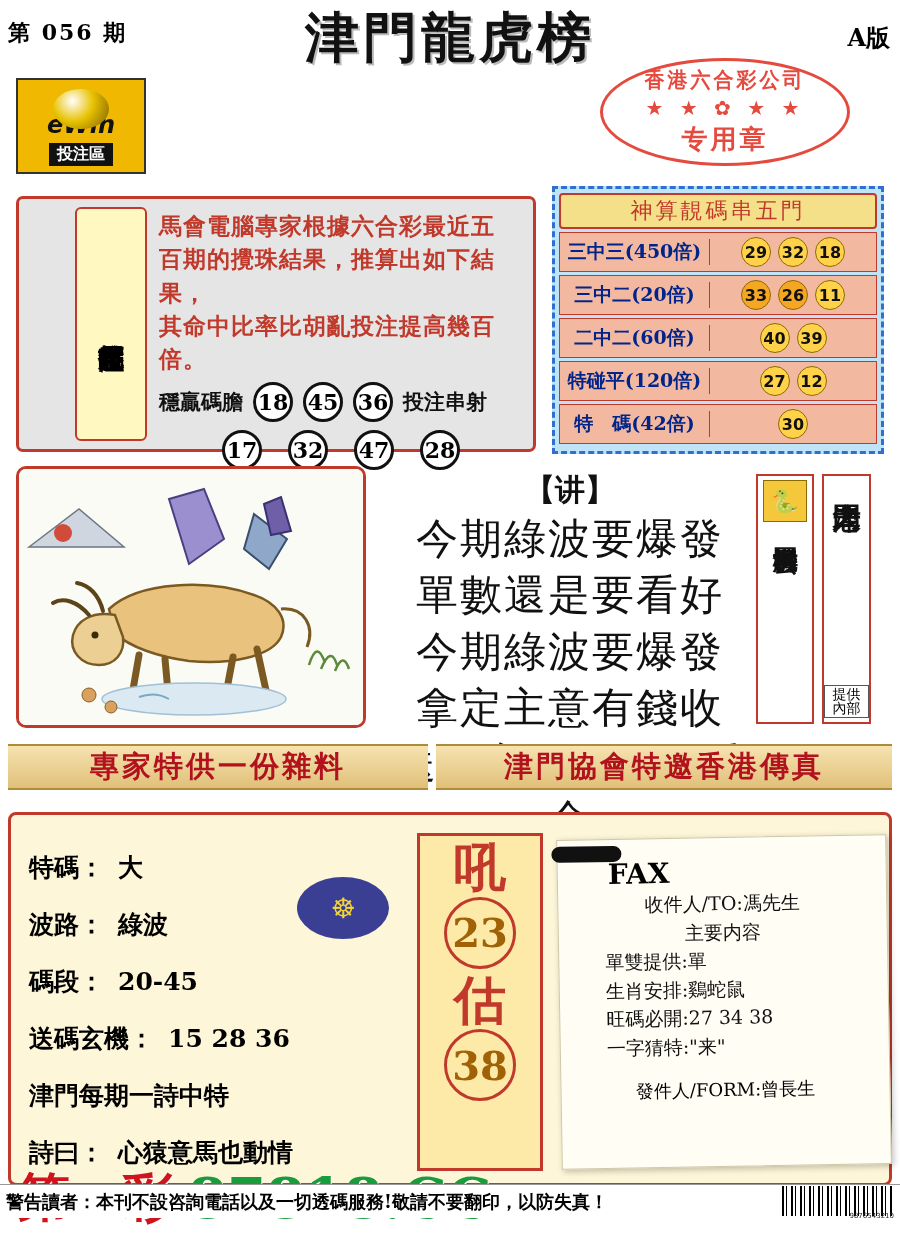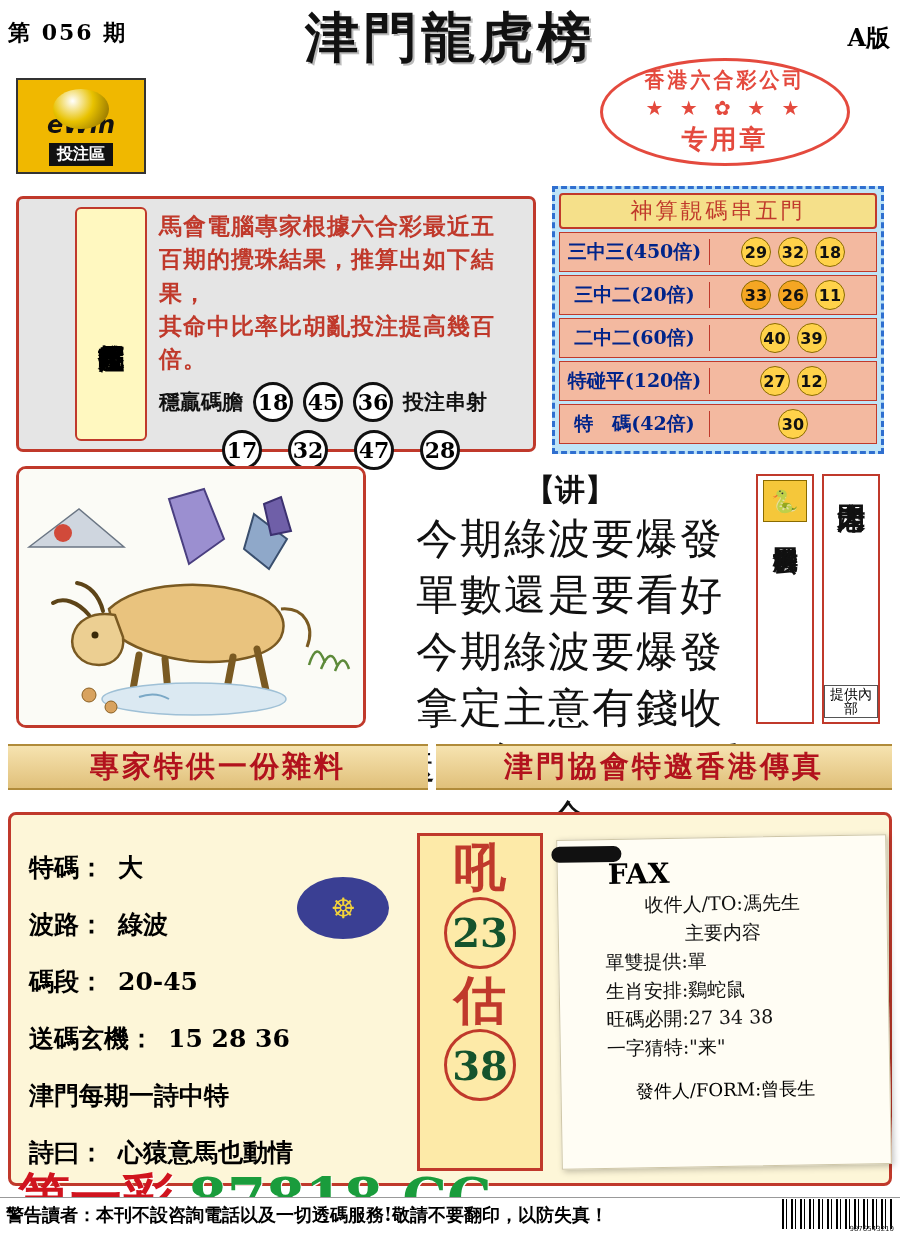--- a/index.html
+++ b/index.html
@@ -163,21 +163,21 @@
   }
   .xuanji .icon {
     width:44px; height:42px; background:#f5c73a; border:1px solid #8a6b00;
     display:flex; align-items:center; justify-content:center; font-size:22px;
   }
   .xuanji .vtext {
     margin-top:6px; font-size:25px; font-weight:bold; font-family:"DejaVu Serif", serif;
     line-height:1.12; text-align:center; color:#111;
   }
   .laoren {
-    position:absolute; left:822px; top:474px; width:58px; height:250px;
+    position:absolute; left:822px; top:474px; width:49px; height:250px;
     border:2px solid #c0392b; background:#fff;
     display:flex; flex-direction:column; align-items:center; justify-content:flex-start;
     padding-top:6px;
   }
   .laoren .vtext {
     font-size:28px; font-weight:bold; font-family:"DejaVu Serif", serif;
     line-height:1.12; text-align:center; color:#111;
   }
   .laoren .sub {
     position:absolute; bottom:4px; font-size:14px; line-height:1.05; text-align:center;
@@ -223,21 +223,21 @@
     display:flex; flex-direction:column; align-items:center;
   }
   .hougu .word {
     font-size:52px; font-weight:bold; color:#c0392b;
     font-family:"DejaVu Serif", serif; line-height:1.05; margin-top:4px;
   }
   .hougu .circ {
     width:72px; height:72px; border-radius:50%; border:3px solid #c0392b;
     display:flex; align-items:center; justify-content:center;
     font-size:40px; font-weight:bold; font-family:"DejaVu Serif", serif;
-    color:#14532d; margin-top:2px;
+    color:#a16207; margin-top:2px;
   }
 
   
   .fax {
     position:absolute; left:548px; top:22px; width:330px; height:330px;
     background:#fffdf4; border:1px solid #cfc7a8;
     box-shadow: 2px 2px 6px rgba(0,0,0,.25);
     transform: rotate(-1deg);
     padding:12px 16px;
   }
@@ -267,21 +267,21 @@
     text-shadow:1px 1px 0 #fff;
   }
   .site .green {
     font-size:56px; font-weight:bold; color:#1a9c3c;
     font-family:"DejaVu Serif", serif; margin-left:14px;
     text-shadow:1px 1px 0 #fff;
   }
 
   
   .footer {
-    position:absolute; left:0; bottom:3px; width:900px; height:34px;
+    position:absolute; left:0; bottom:16px; width:900px; height:34px;
     border-top:1px solid #999; background:#fff;
     display:flex; align-items:center;
   }
   .footer .warn {
     font-size:18px; font-family:"DejaVu Serif", serif; font-weight:bold; margin-left:6px;
   }
   .barcode {
     position:absolute; right:6px; bottom:2px; width:112px; height:30px;
     background: repeating-linear-gradient(90deg,#000 0 2px,#fff 2px 4px,#000 4px 5px,#fff 5px 9px);
   }

